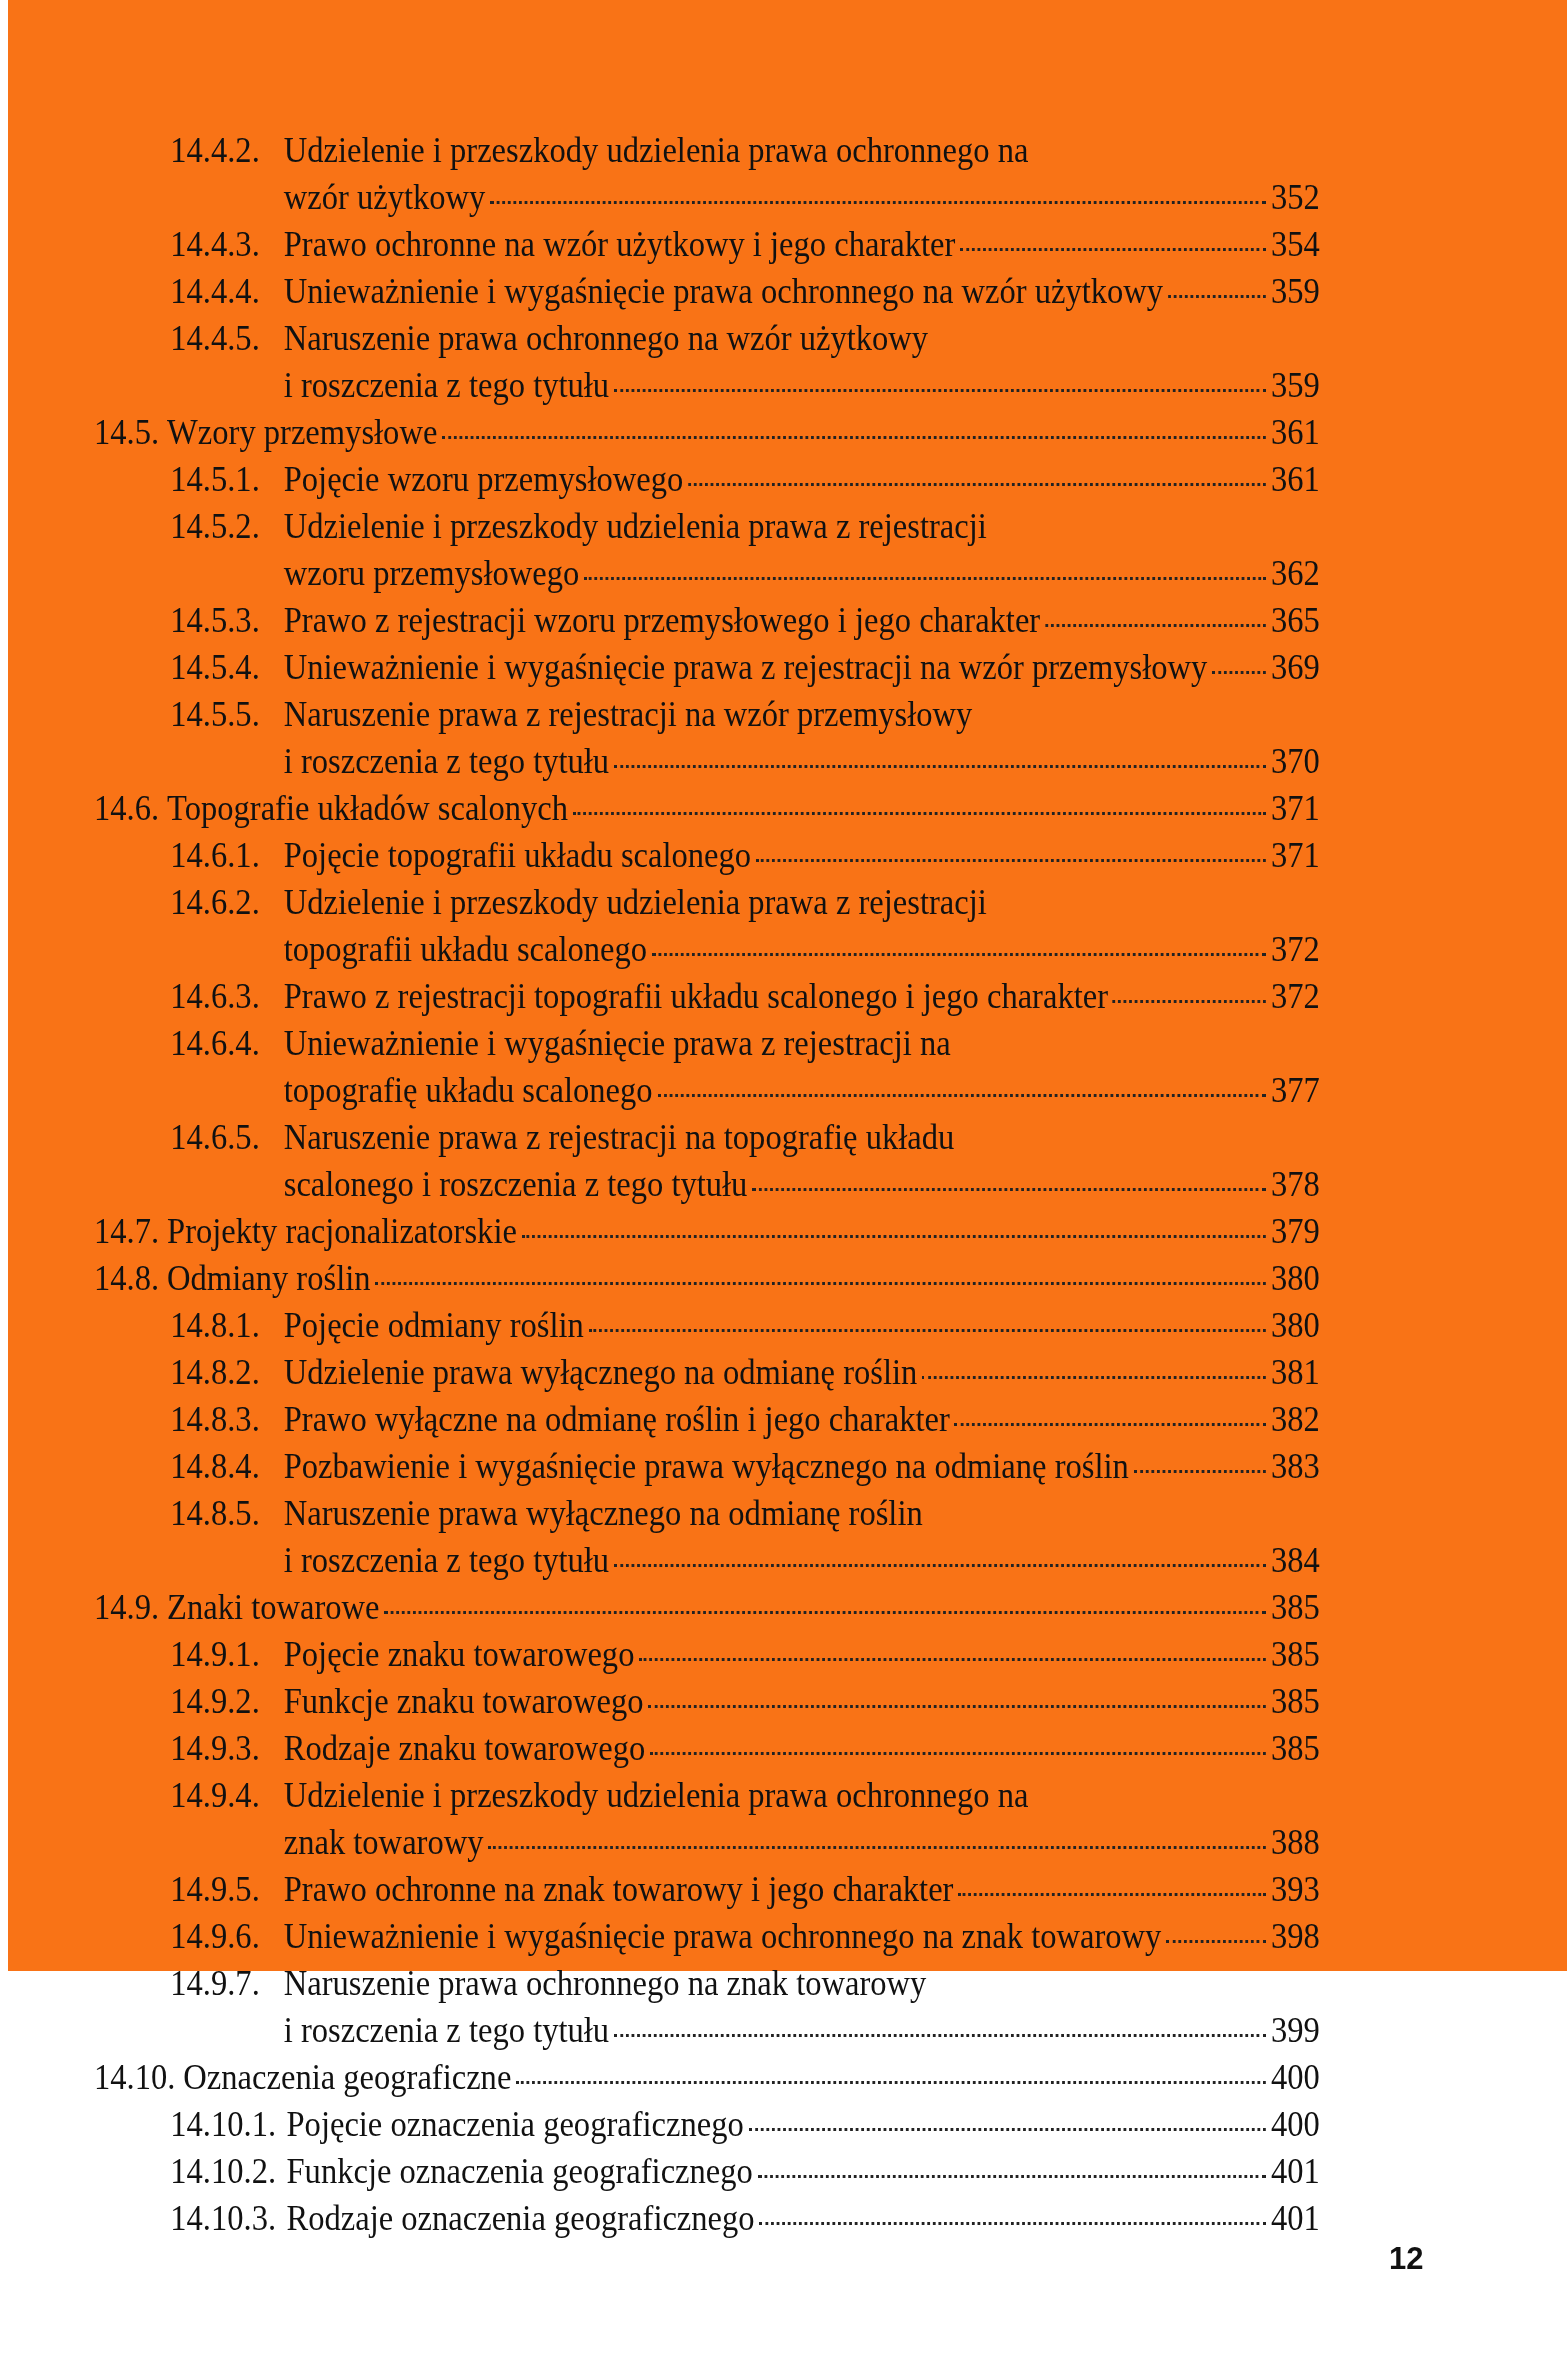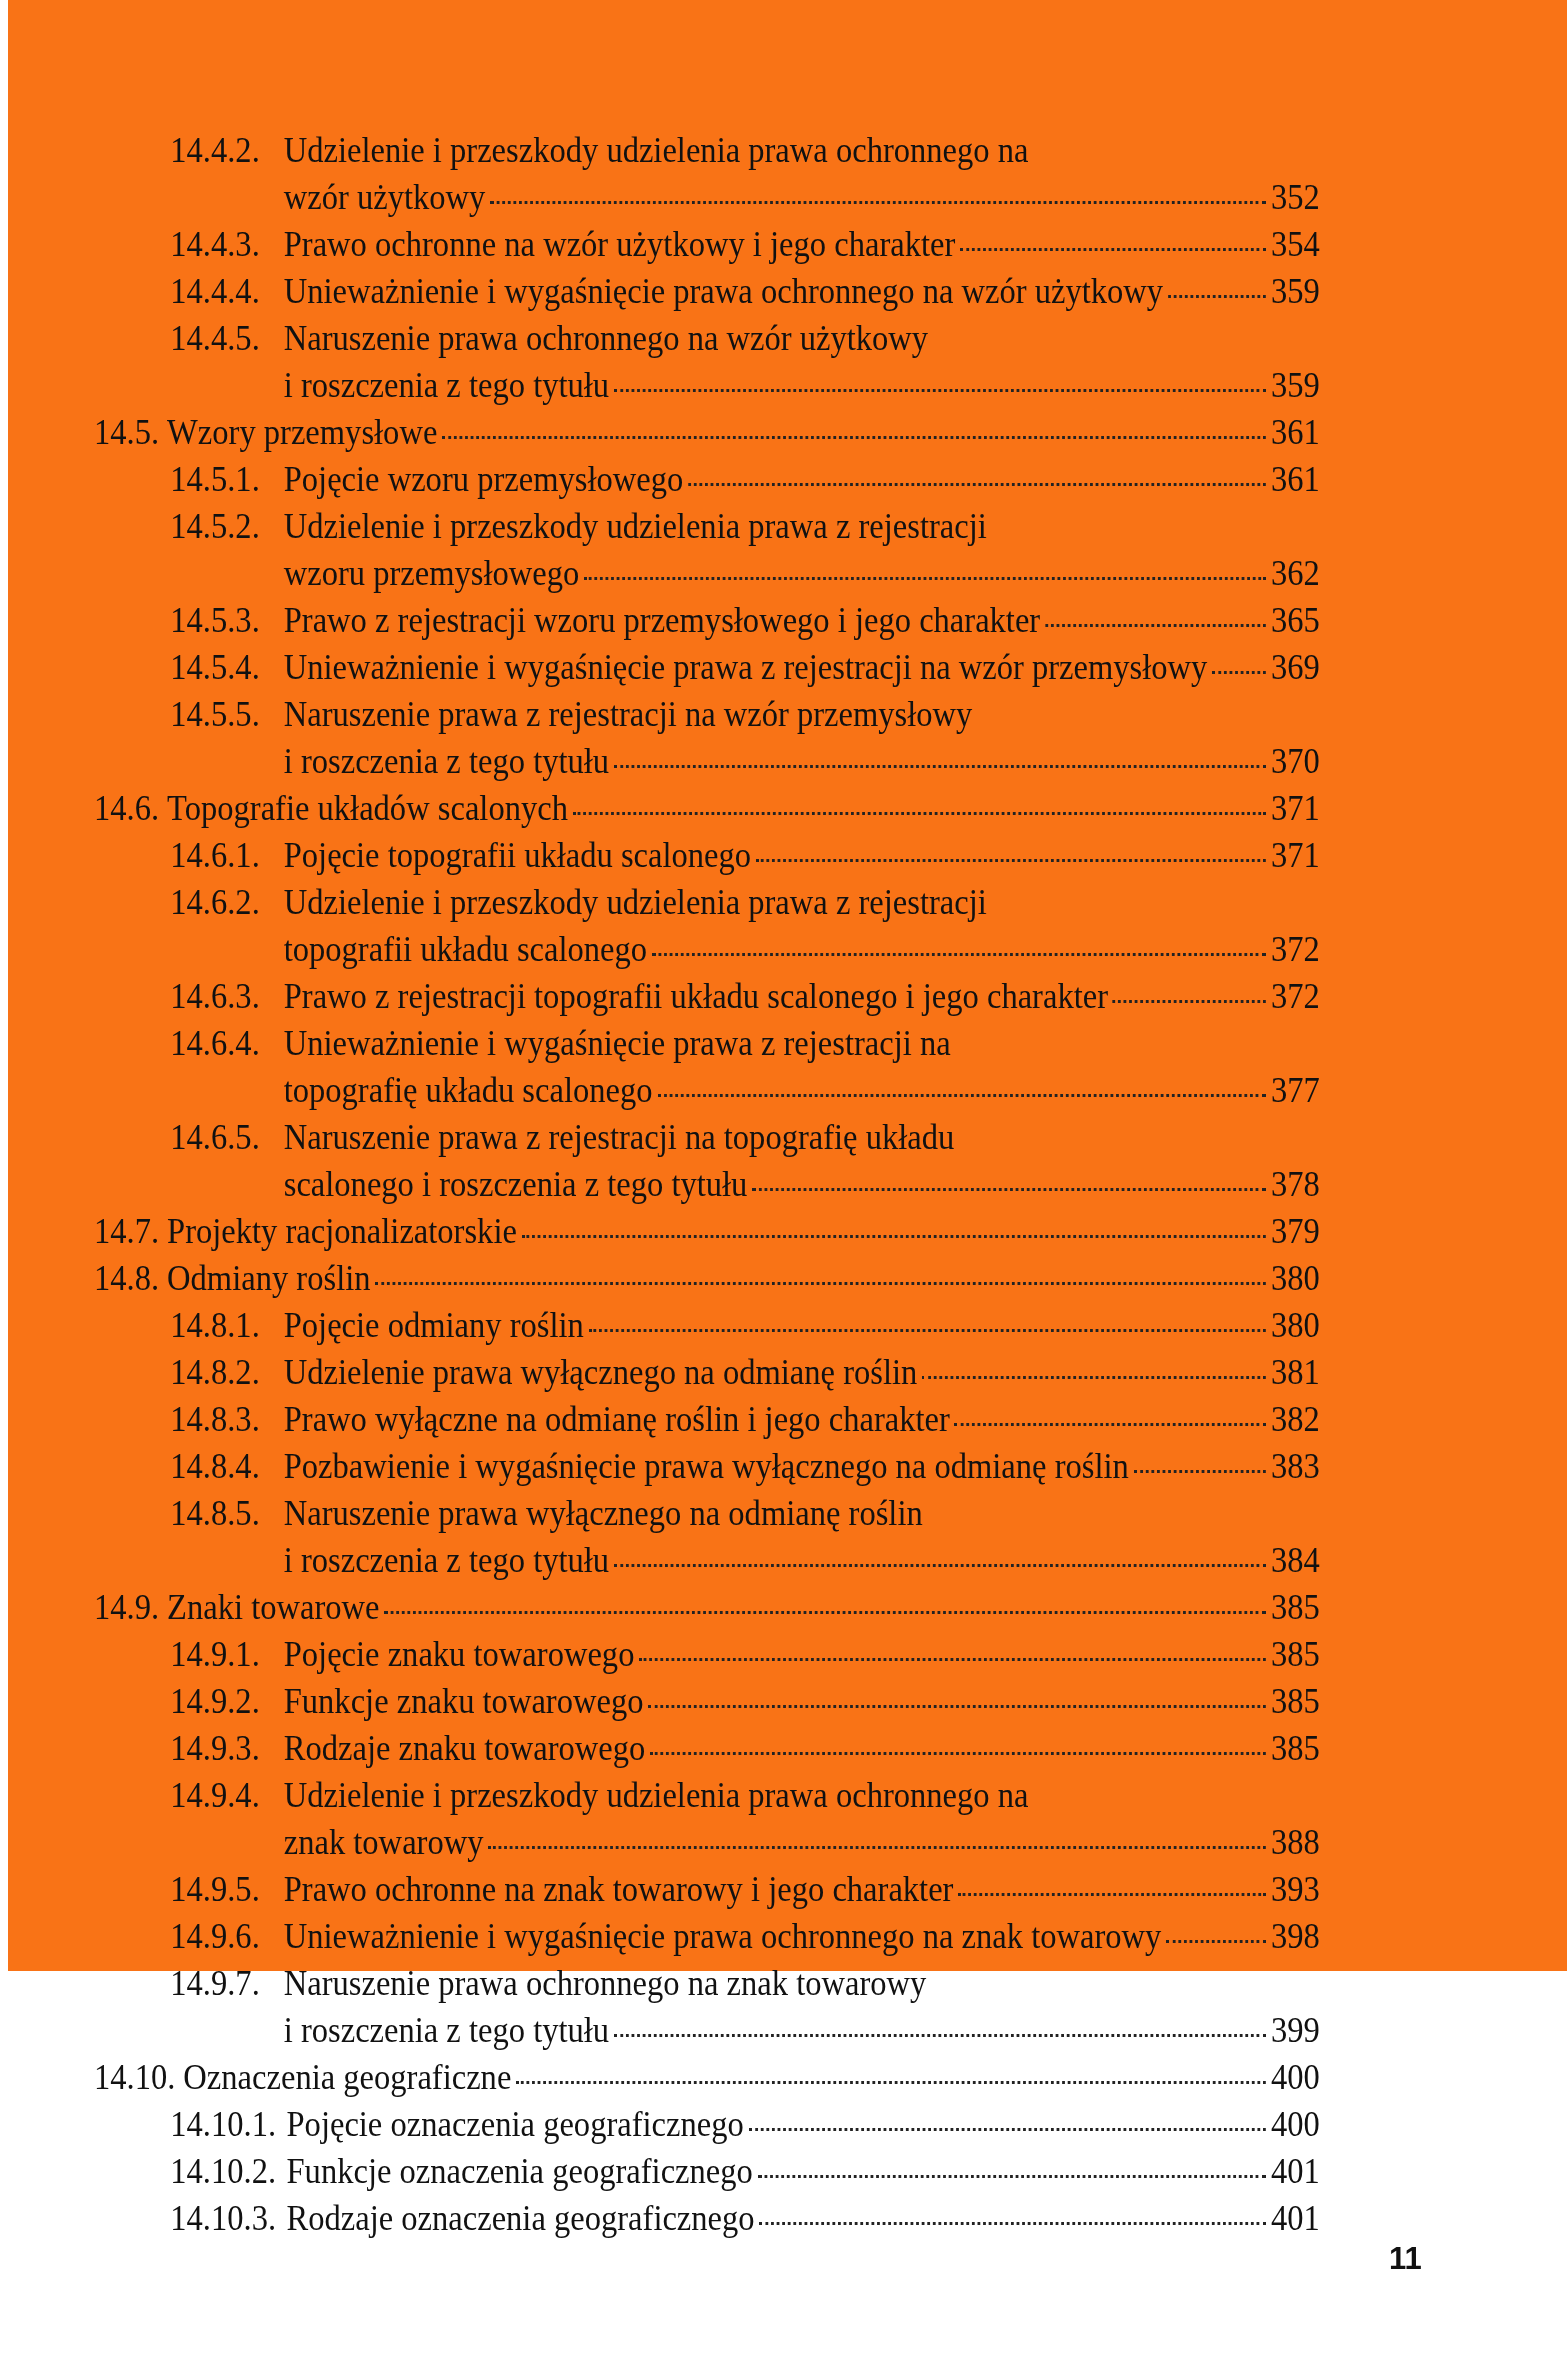--- a/index.html
+++ b/index.html
@@ -344,15 +344,15 @@
       </div>
       <div class="toc-entry lvl3 wide">
         <div class="toc-line">
           <span class="num">14.10.3.</span>
           <span class="title">Rodzaje oznaczenia geograficznego</span>
           <span class="leader"></span>
           <span class="pg">401</span>
         </div>
       </div>
     </div>
-  <div class="folio">11</div>
+  <div class="folio">12</div>
 </div>
 
 
 </body></html>

